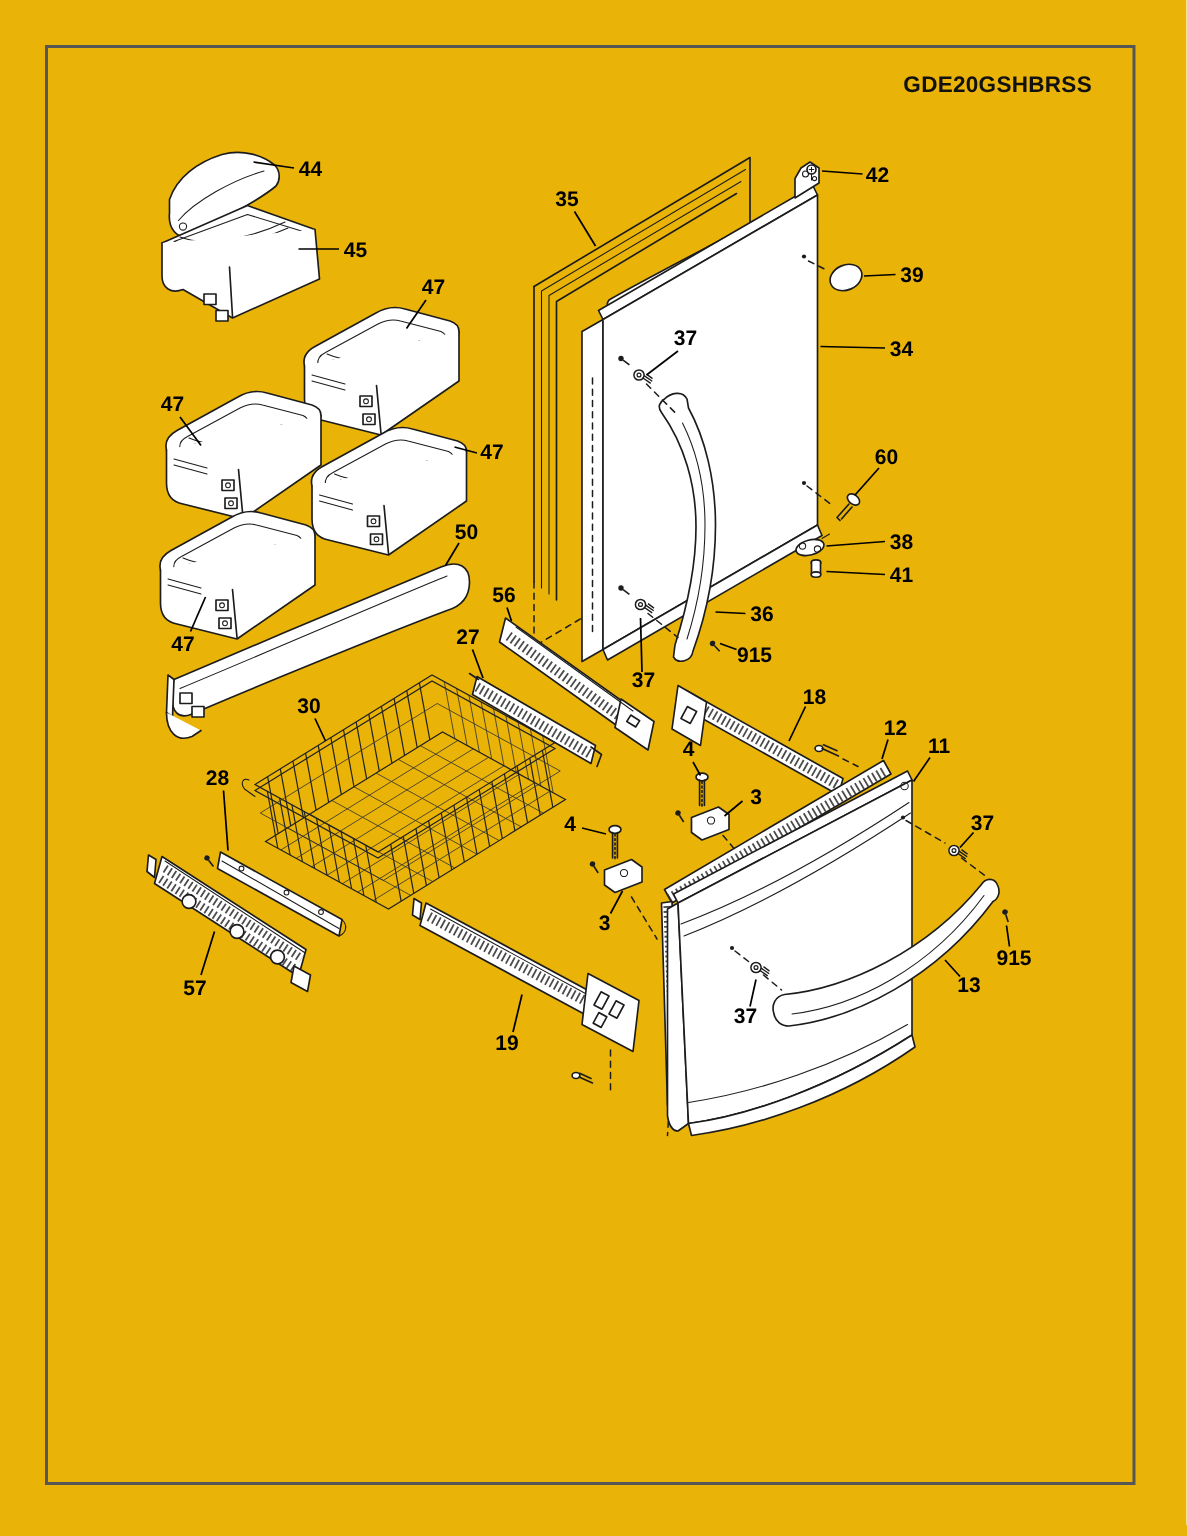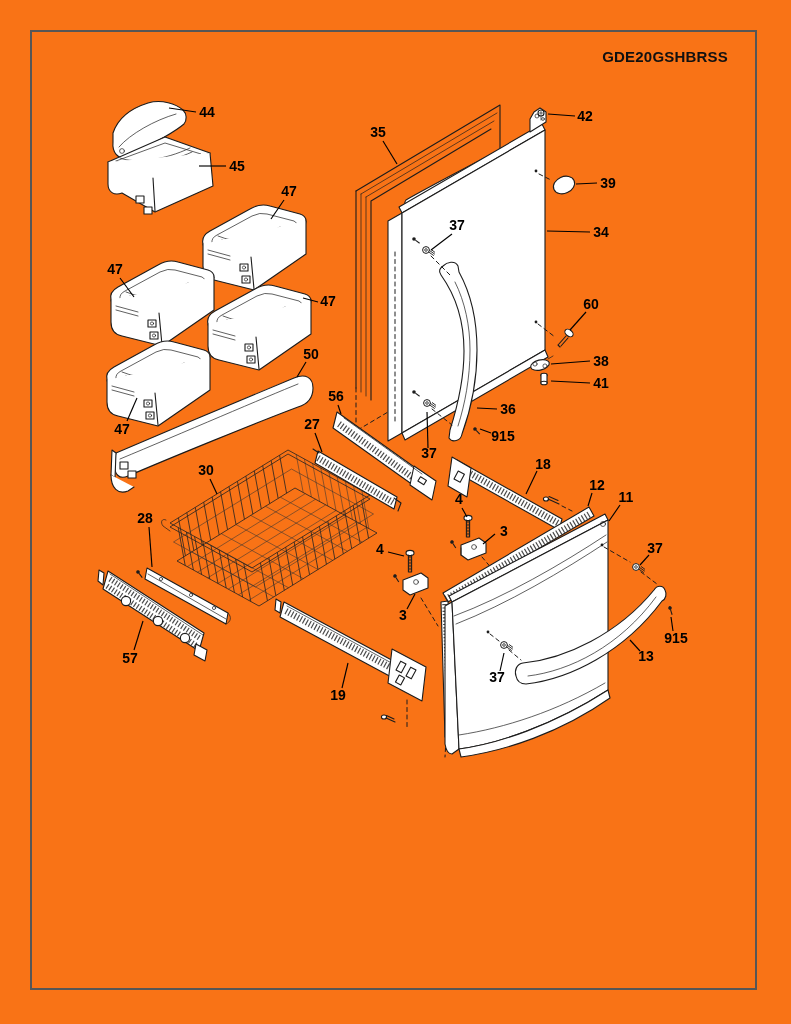--- a/index.html
+++ b/index.html
@@ -1,16 +1,16 @@
 <!DOCTYPE html>
 <html><head>
 <meta charset="utf-8">
 <style>
   html,body{margin:0;padding:0;background:#fff;}
-  .page{position:relative;width:791px;height:1024px;background:#f97316;overflow:hidden;
+  .page{position:relative;width:791px;height:1024px;background:#eab308;overflow:hidden;
         font-family:"Liberation Sans",sans-serif;}
   .frame{position:absolute;left:30px;top:30px;width:727px;height:960px;
          border:2px solid #565656;box-sizing:border-box;}
   .title{position:absolute;top:48px;right:63px;font-size:15px;font-weight:bold;
          letter-spacing:.2px;color:#111;}
   svg.art{position:absolute;left:0;top:0;width:791px;height:1024px;}
   .ln{fill:none;stroke:#1c1c1c;stroke-width:1.1;stroke-linejoin:round;stroke-linecap:round;}
   .fw{fill:#ffffff;stroke:#1c1c1c;stroke-width:1.1;stroke-linejoin:round;stroke-linecap:round;}
   .thin{stroke-width:.7;}
   .dash{stroke-dasharray:4 3.5;stroke-width:1;}

